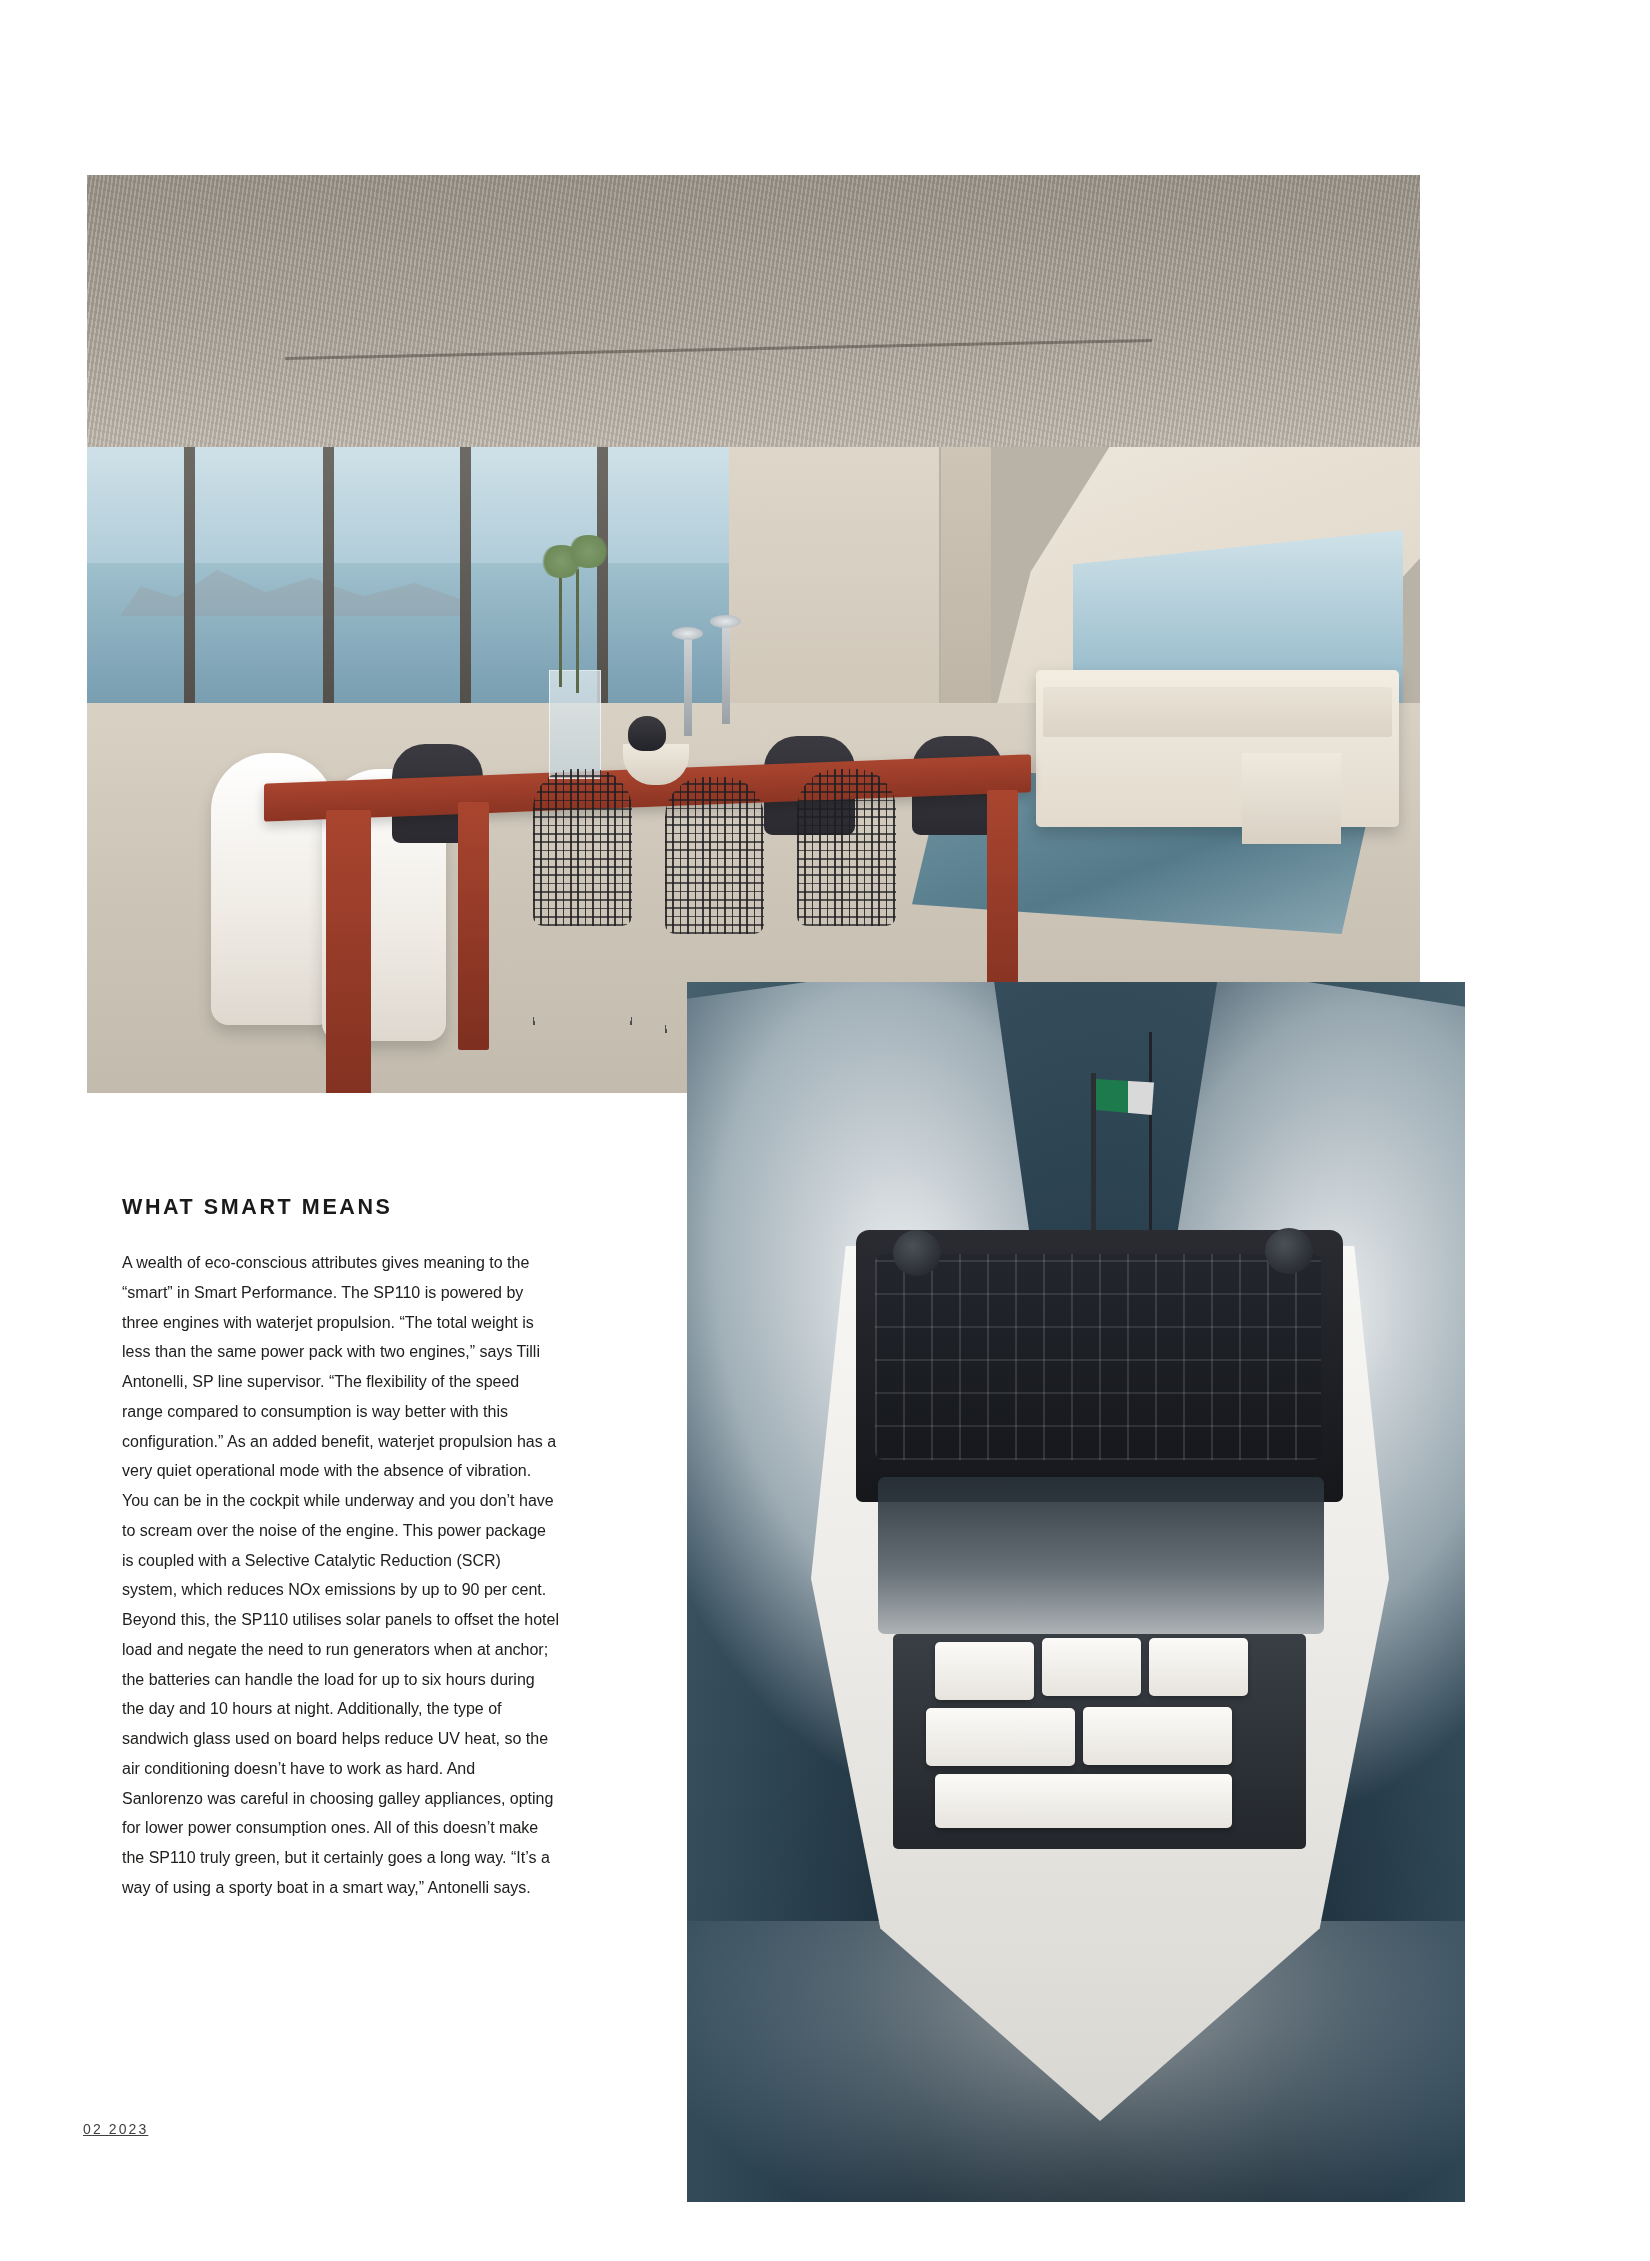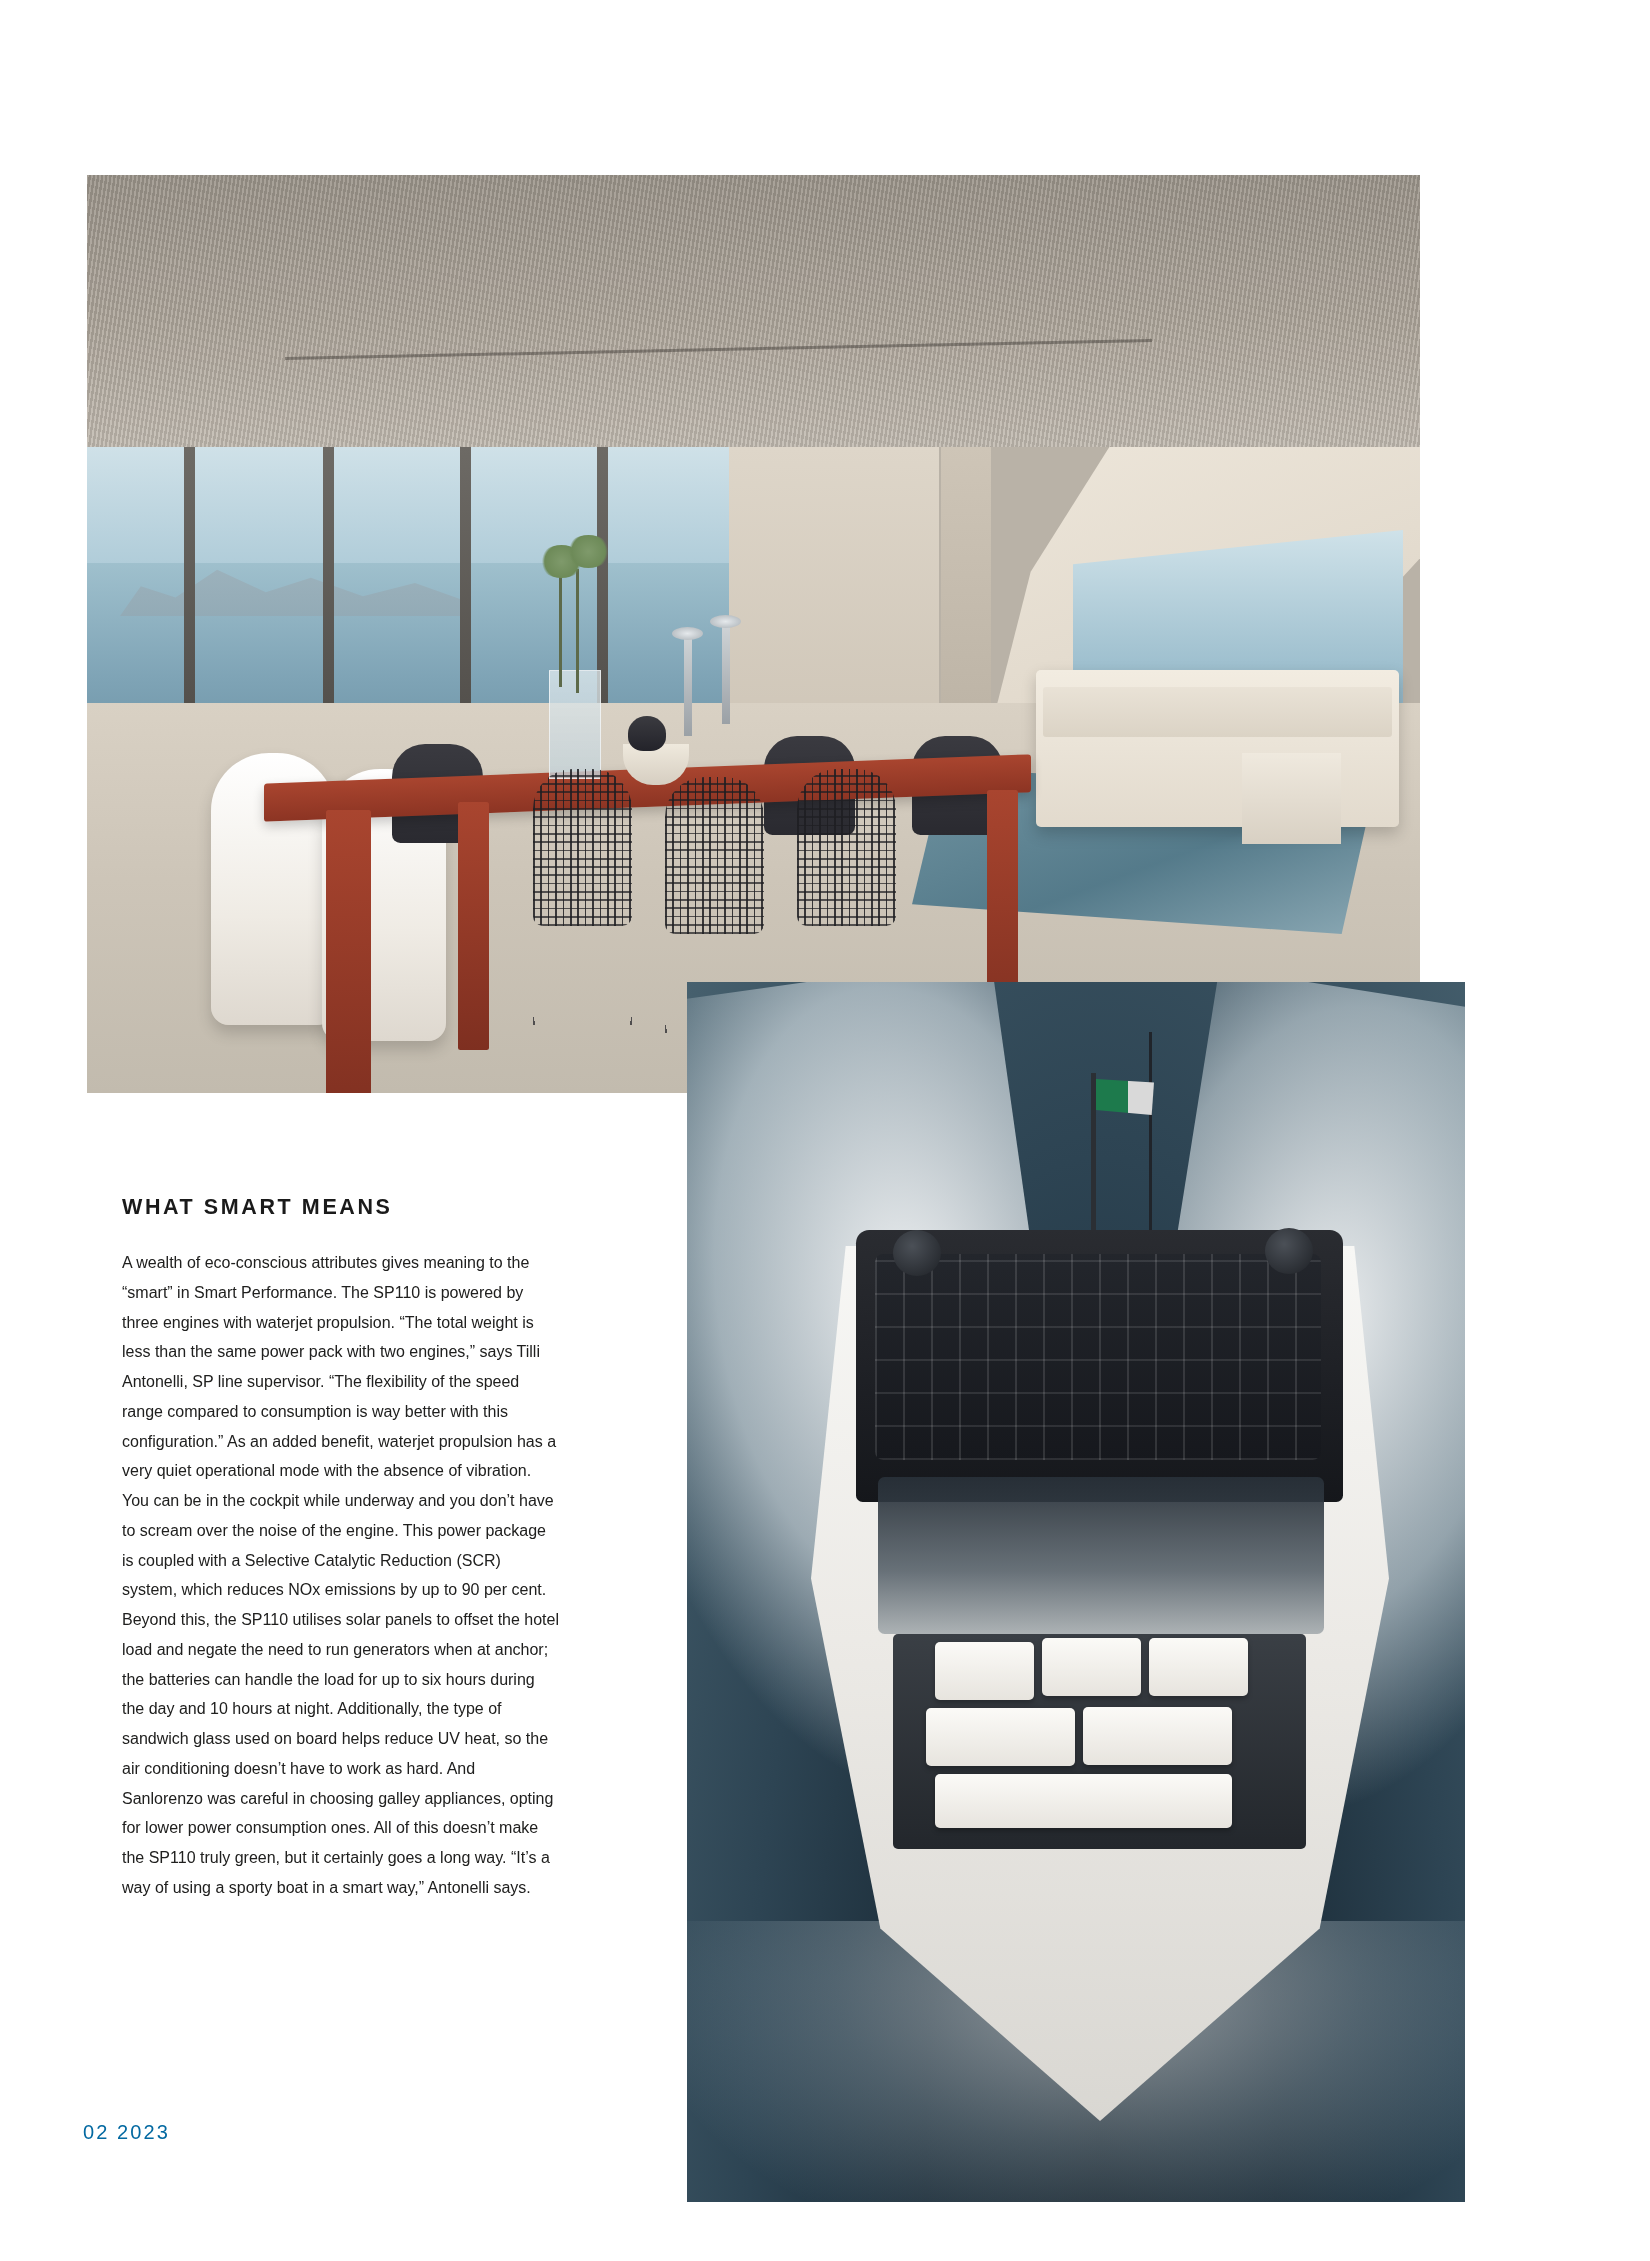--- a/index.html
+++ b/index.html
@@ -361,24 +361,25 @@
     font-size: 16px;
     line-height: 1.86;
     color: #20201f;
     font-family: "Liberation Sans", sans-serif;
     text-align: left;
   }
   .folio {
     position: absolute;
     left: 83px;
     top: 2121px;
-    font-size: 20px;
+    font-size: 14px;
     letter-spacing: 2.1px;
-    color: #0369a1;
+    color: #404040;
     font-family: "Liberation Sans", sans-serif;
+    text-decoration: underline;
   }
 </style>
 </head>
 <body>
 
 <div class="page">
 
   <div class="photo-right">
     <div class="pr-sky"></div>
     <div class="pr-sea"></div>

